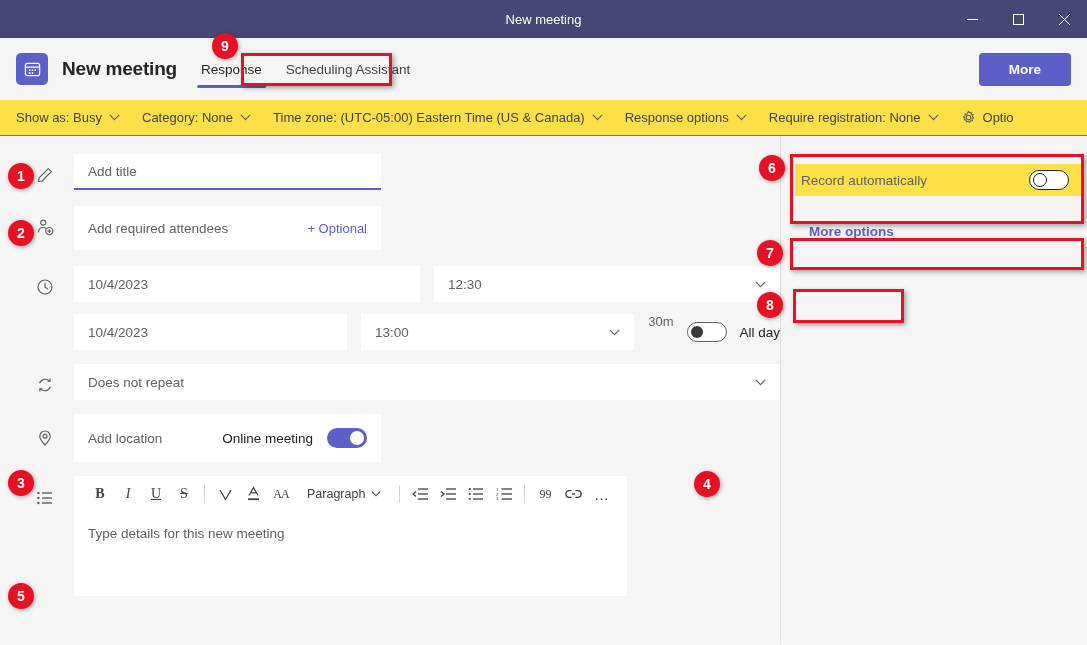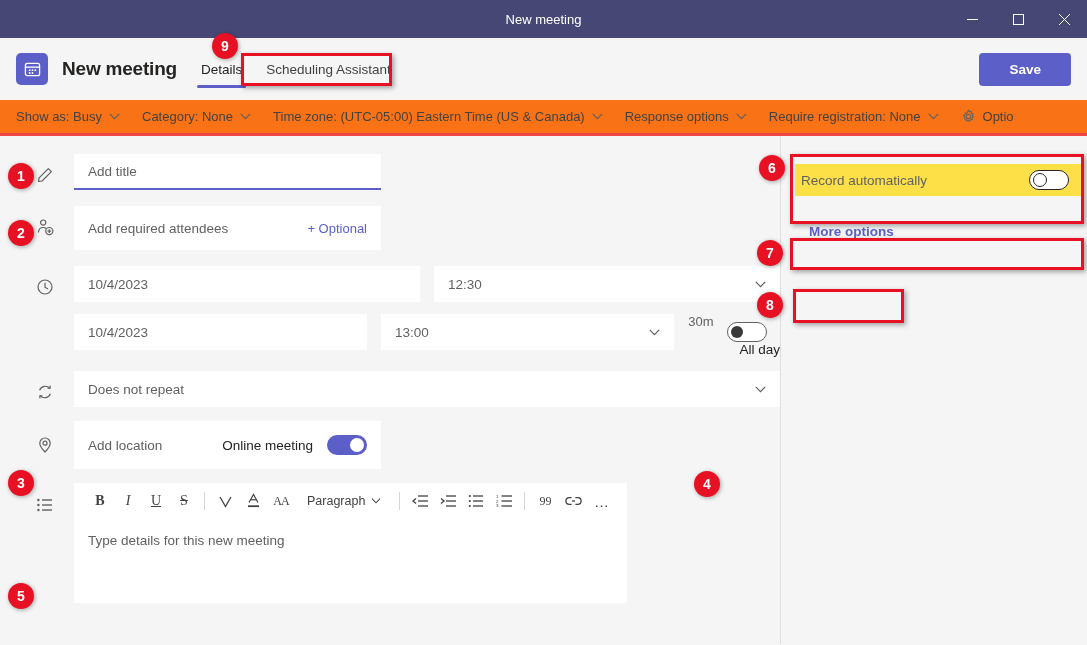--- a/index.html
+++ b/index.html
@@ -57,21 +57,21 @@
   .save-btn {
     margin-left:auto; background:#5B5FC7; color:#fff; border:none;
     font-family:inherit; font-size:13.5px; font-weight:bold;
     border-radius:4px; padding:9px 30px; cursor:pointer;
   }
 
   
   .optionbar {
     height:36px; display:flex; align-items:center; gap:0;
     padding:0 16px; font-size:13px; color:#424242;
-    border-bottom:3px solid #ef4444; background:#f97316;
+    border-bottom:1px solid #ef4444; background:#fde047;
     white-space:nowrap; overflow:hidden;
   }
   .opt { display:flex; align-items:center; gap:7px; margin-right:22px; }
   .opt-label { color:#424242; }
   .chev { display:block; }
 
   
   .content { display:flex; height:calc(645px - 38px - 62px - 37px); }
   .left-pane { width:780px; position:relative; padding:10px 0 0 0; }
   .divider { width:1px; background:#E1DFDD; }
@@ -211,27 +211,27 @@
       <circle cx="6" cy="9.7" r="1" fill="#fff"></circle>
         <circle cx="9" cy="9.7" r="1" fill="#fff"></circle>
         <circle cx="12" cy="9.7" r="1" fill="#fff"></circle>
       <circle cx="6" cy="12.7" r="1" fill="#fff"></circle>
         <circle cx="9" cy="12.7" r="1" fill="#fff"></circle>
     </svg>
   </div>
   <div class="page-title">New meeting</div>
   <div class="tabs">
     <div class="tab active">
-      <span>Details</span>
+      <span>Response</span>
     </div>
     <div class="tab boxed">
       <span>Scheduling Assistant</span>
     </div>
   </div>
-  <button class="save-btn">Save</button>
+  <button class="save-btn">More</button>
 </div>
 
 <div class="optionbar">
   <div class="opt">
     <span class="opt-label">Show as: Busy</span>
     <svg class="chev" width="11" height="7" viewBox="0 0 11 7">
         <polyline points="0.8,0.8 5.5,5.6 10.2,0.8" fill="none" stroke="#616161" stroke-width="1.2"></polyline>
       </svg>
   </div>
   <div class="opt">
@@ -321,21 +321,21 @@
       <div class="field date-field">
         <span>10/4/2023</span>
       </div>
       <div class="field time-field">
         <span>13:00</span>
         <svg width="11" height="7" viewBox="0 0 11 7">
             <polyline points="0.8,0.8 5.5,5.6 10.2,0.8" fill="none" stroke="#616161" stroke-width="1.2"></polyline>
           </svg>
       </div>
       <span class="dur">30m</span>
-      <div style="display:flex;margin-left:14px;padding-top:8px;flex-direction:column;">
+      <div style="display:flex;align-items:center;margin-left:14px;padding-top:8px;">
         <div class="toggle off">
             <div class="knob"></div>
           </div>
         <span style="font-size:13.5px;color:#252423;margin-left:12px;">All day</span>
       </div>
     </div>
 
     <div class="row" style="margin-top:14px;">
       <div class="row-icon">
         <svg width="18" height="18" viewBox="0 0 18 18">

